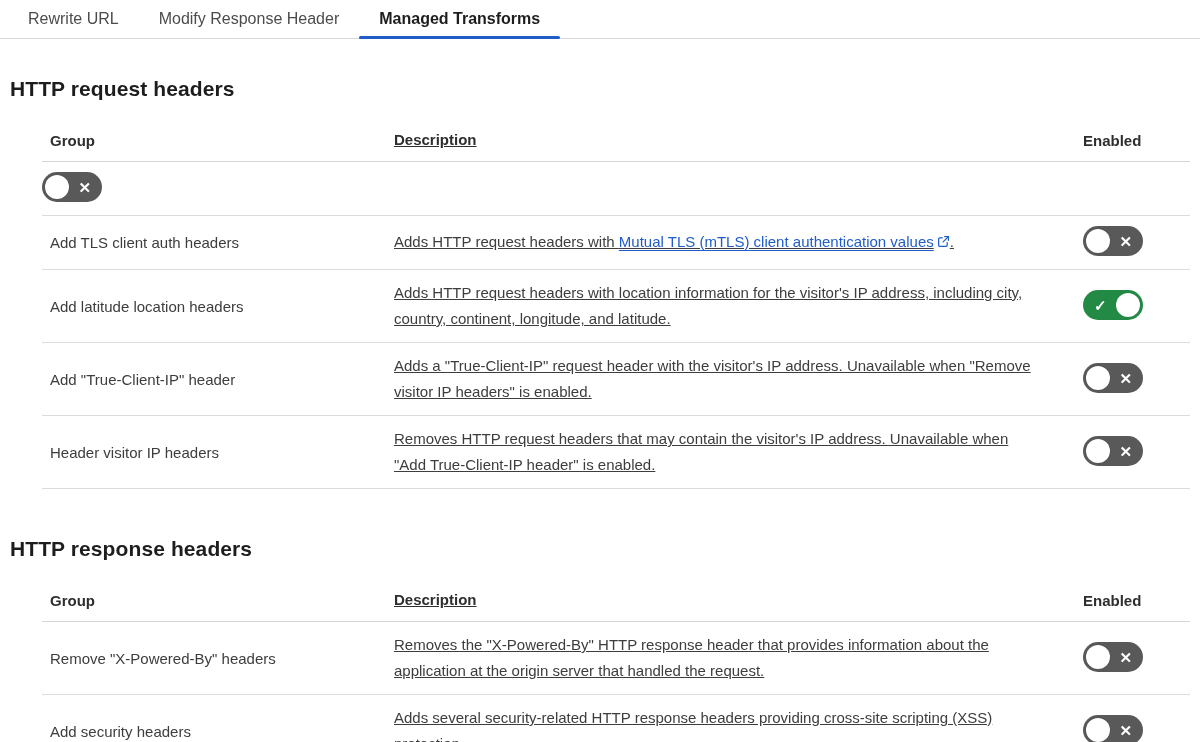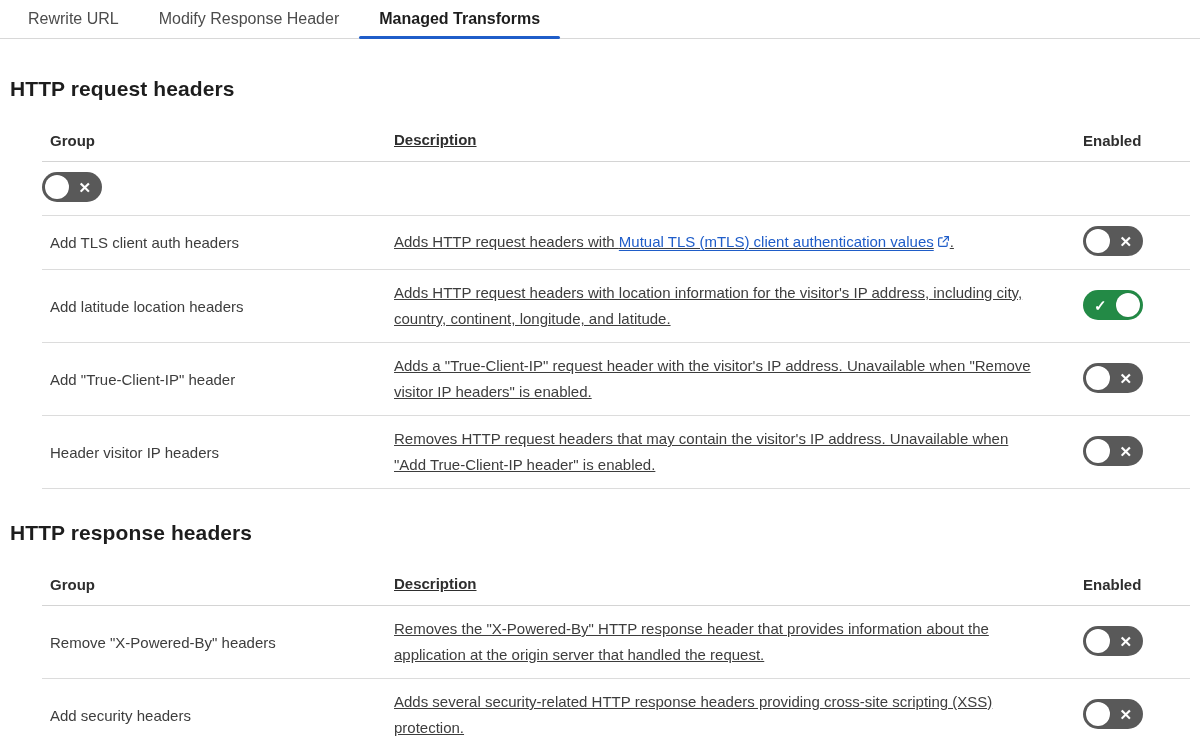--- a/index.html
+++ b/index.html
@@ -170,21 +170,21 @@
       <div class="cell desc">Removes HTTP request headers that may contain the visitor's IP address. Unavailable when "Add True-Client-IP header" is enabled.</div>
       <div class="cell">
         <button class="toggle off">
           <span class="knob-glyph">✕</span>
           <span class="knob"></span>
         </button>
       </div>
     </div>
   </div>
 
-  <div class="section-head" style="margin-top:32px;">
+  <div class="section-head" style="margin-top:48px;">
     <h2 class="section-title">HTTP response headers</h2>
   </div>
 
   <div class="table">
     <div class="trow theader">
       <div class="cell group">Group</div>
       <div class="cell desc">Description</div>
       <div class="cell">Enabled</div>
     </div>
 

